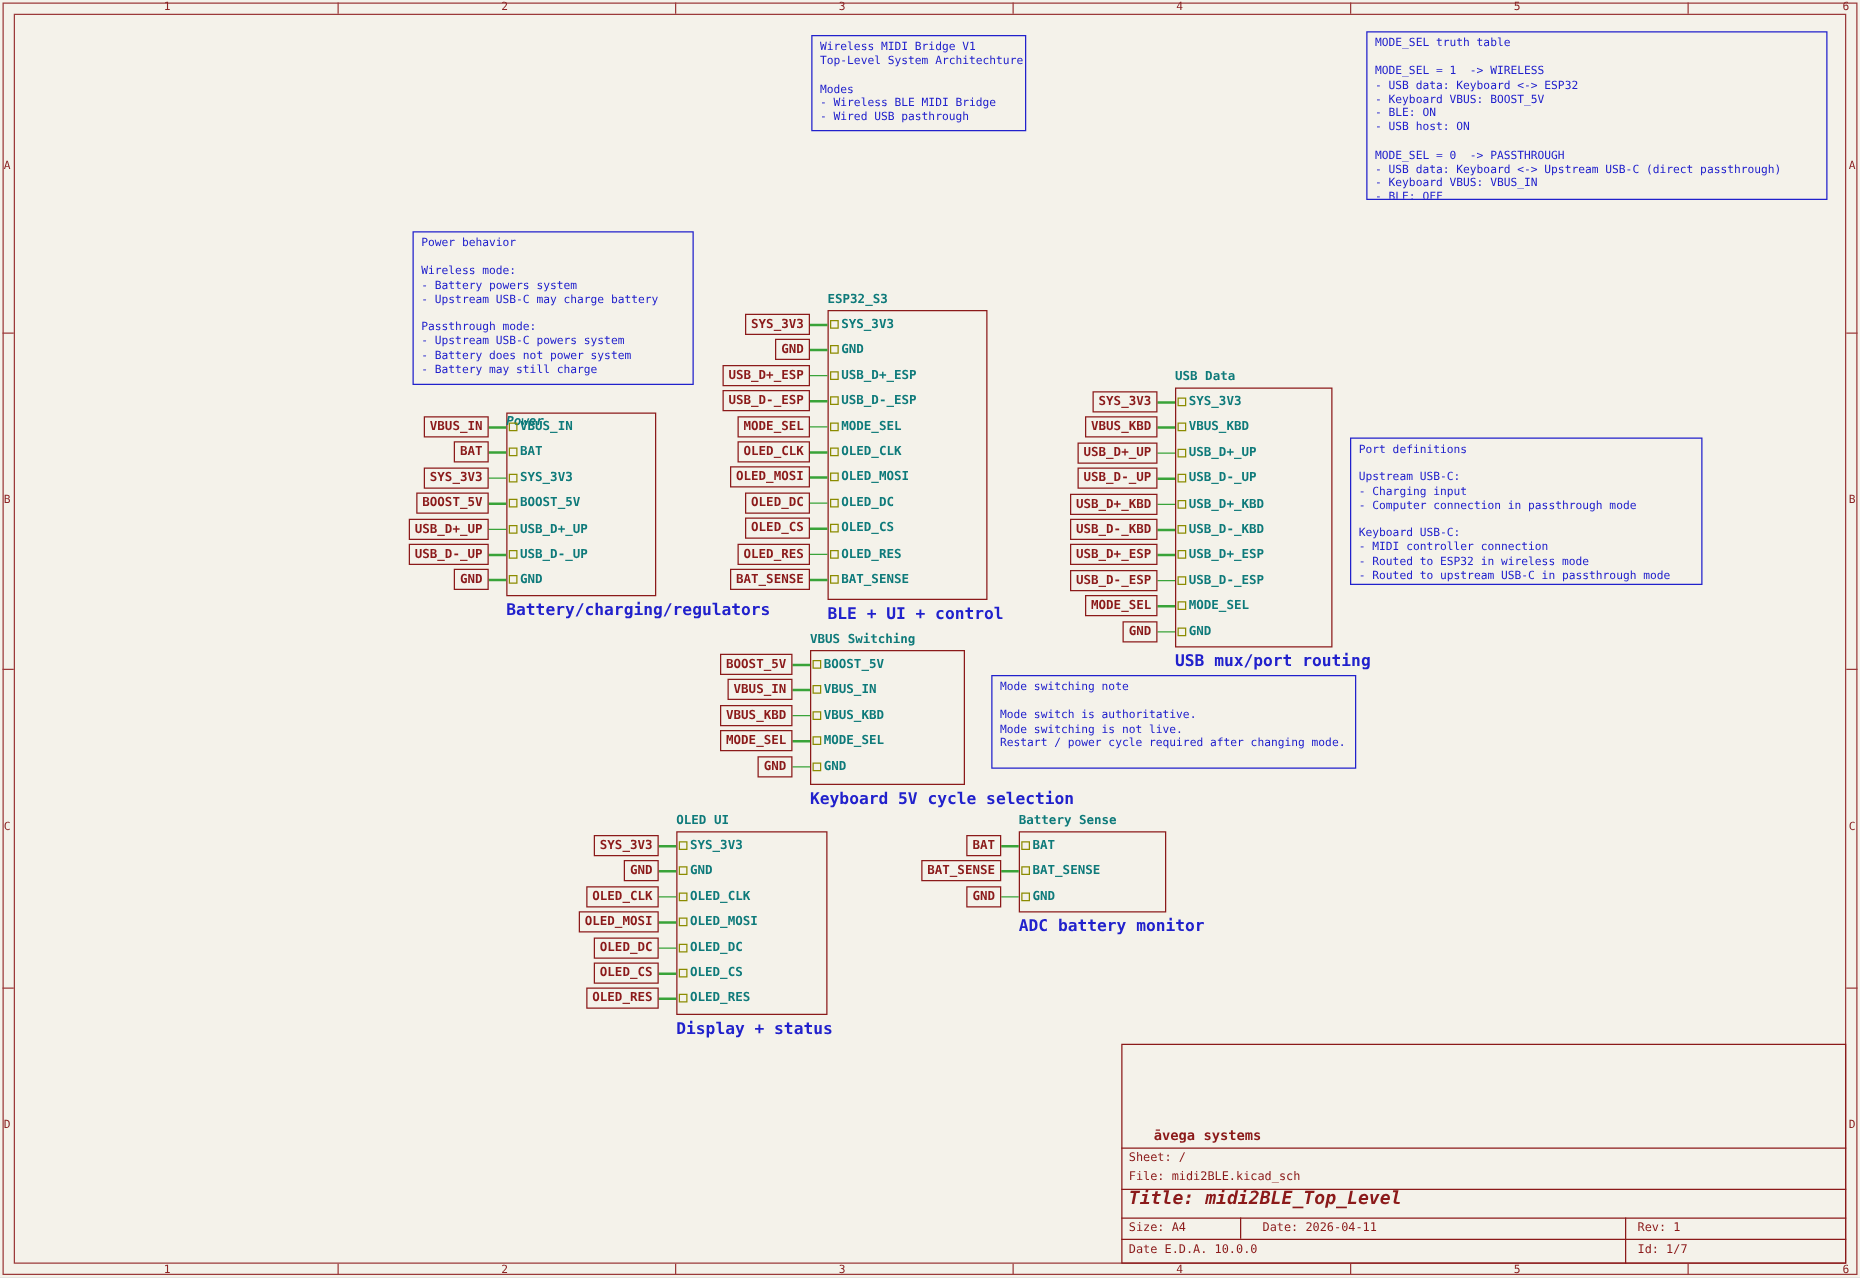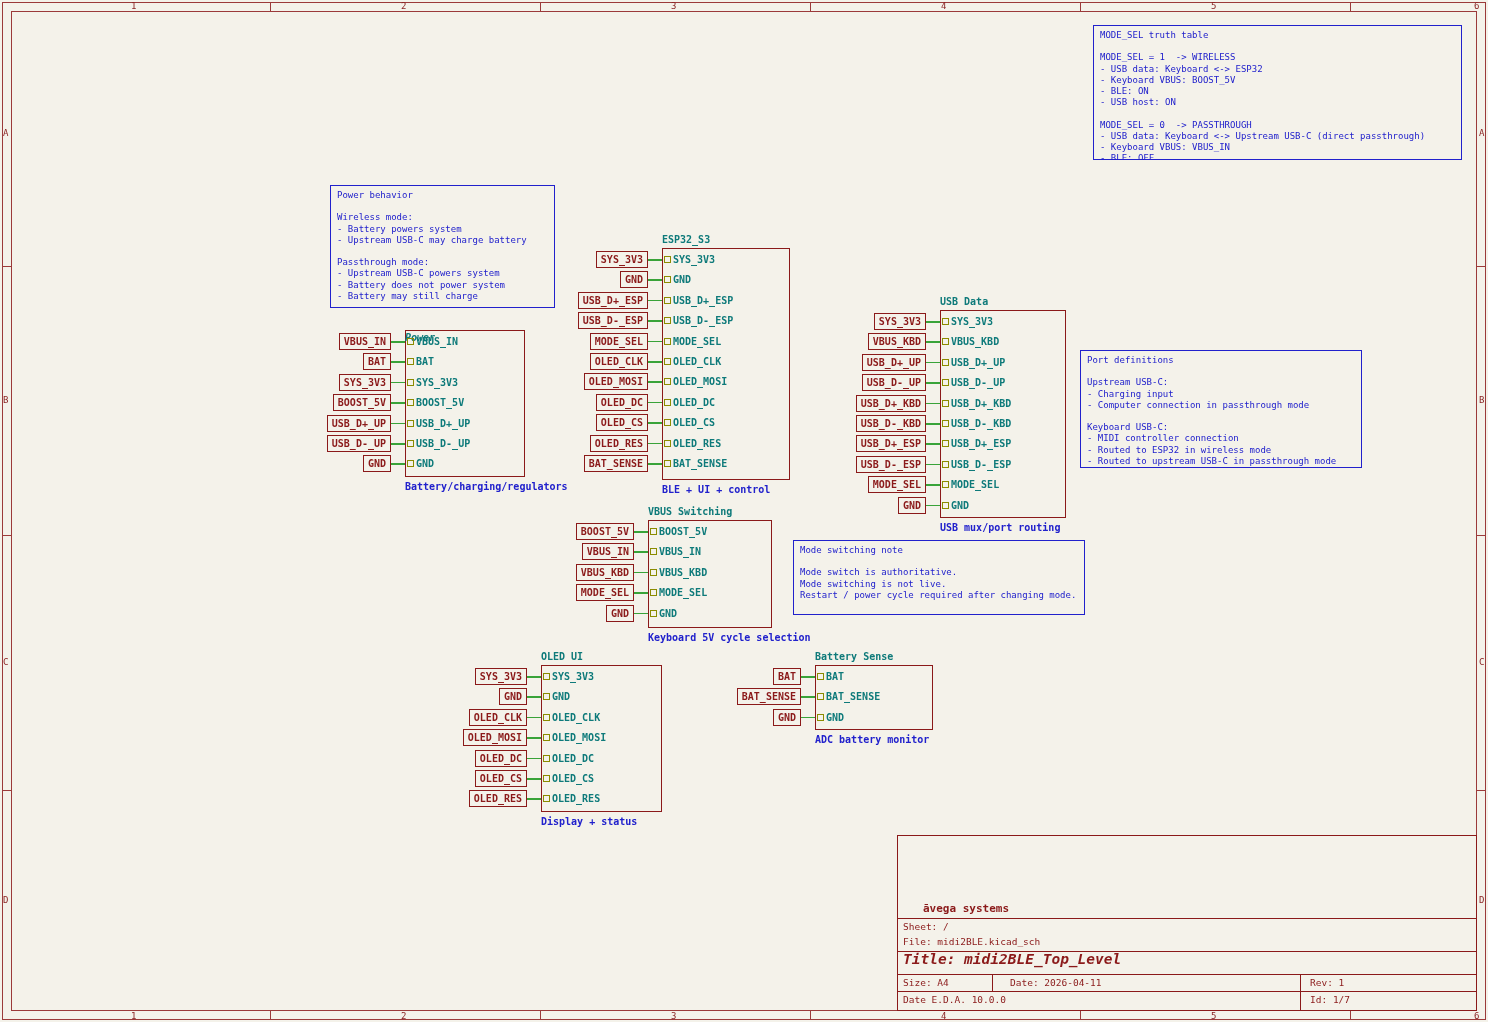--- a/index.html
+++ b/index.html
@@ -12,21 +12,21 @@
   .frame-outer{left:2px;top:2px;width:1484px;height:1018px;}
   .frame-inner{left:11px;top:11px;width:1466px;height:1000px;}
   .fline{position:absolute;background:#9b3a3a;}
   .fnum{position:absolute;color:#8b2525;font-size:9px;line-height:10px;}
   .note{
     position:absolute;border:1px solid #2121cc;color:#2121cc;
     font-size:9px;line-height:11.2px;padding:4px 6px;white-space:pre;overflow:hidden;
   }
   .sheet{position:absolute;border:1.3px solid #8b1a1a;background:transparent;}
   .sheet-name{position:absolute;color:#0e7a7a;font-size:10px;font-weight:600;white-space:nowrap;}
-  .sheet-caption{position:absolute;color:#2121cc;font-size:10px;font-weight:600;white-space:nowrap;}
+  .sheet-caption{position:absolute;color:#2121cc;font-size:13px;font-weight:600;white-space:nowrap;}
   .pin-name{position:absolute;color:#0e7a7a;font-size:10px;font-weight:700;line-height:13px;white-space:nowrap;}
   .pinsq{position:absolute;width:7px;height:7px;border:1.3px solid #8b8b00;background:transparent;}
   .wire{position:absolute;height:1.6px;background:#39a339;}
   .hlabel{
     position:absolute;border:1.4px solid #8b1a1a;color:#8b1a1a;
     font-size:10px;font-weight:700;line-height:13px;padding:1px 4px;white-space:nowrap;
   }
   .tbline{position:absolute;background:#8b1a1a;}
   .tb-box{position:absolute;border:1.2px solid #8b1a1a;}
   .tbtext{position:absolute;color:#8b1a1a;font-size:9.5px;line-height:12px;white-space:nowrap;}
@@ -51,20 +51,26 @@
 
   <div class="tbtext tb-company" style="left:923px;top:903px;">āvega systems</div>
   <div class="tbtext" style="left:903px;top:921px;">Sheet: /</div>
   <div class="tbtext" style="left:903px;top:936px;">File: midi2BLE.kicad_sch</div>
   <div class="tbtext tb-title" style="left:903px;top:953px;">Title: midi2BLE_Top_Level</div>
   <div class="tbtext" style="left:903px;top:977px;">Size: A4</div>
   <div class="tbtext" style="left:1010px;top:977px;">Date: 2026-04-11</div>
   <div class="tbtext" style="left:1310px;top:977px;">Rev: 1</div>
   <div class="tbtext" style="left:903px;top:994px;">Date E.D.A. 10.0.0</div>
   <div class="tbtext" style="left:1310px;top:994px;">Id: 1/7</div>
+<div class="note" style="left: 649px; top: 28px; width: 172px; height: 77px;">Wireless MIDI Bridge V1
+Top-Level System Architechture
+
+Modes
+- Wireless BLE MIDI Bridge
+- Wired USB pasthrough</div>
     <div class="note" style="left: 1093px; top: 25px; width: 369px; height: 135px;">MODE_SEL truth table
 
 MODE_SEL = 1  -&gt; WIRELESS
 - USB data: Keyboard &lt;-&gt; ESP32
 - Keyboard VBUS: BOOST_5V
 - BLE: ON
 - USB host: ON
 
 MODE_SEL = 0  -&gt; PASSTHROUGH
 - USB data: Keyboard &lt;-&gt; Upstream USB-C (direct passthrough)

